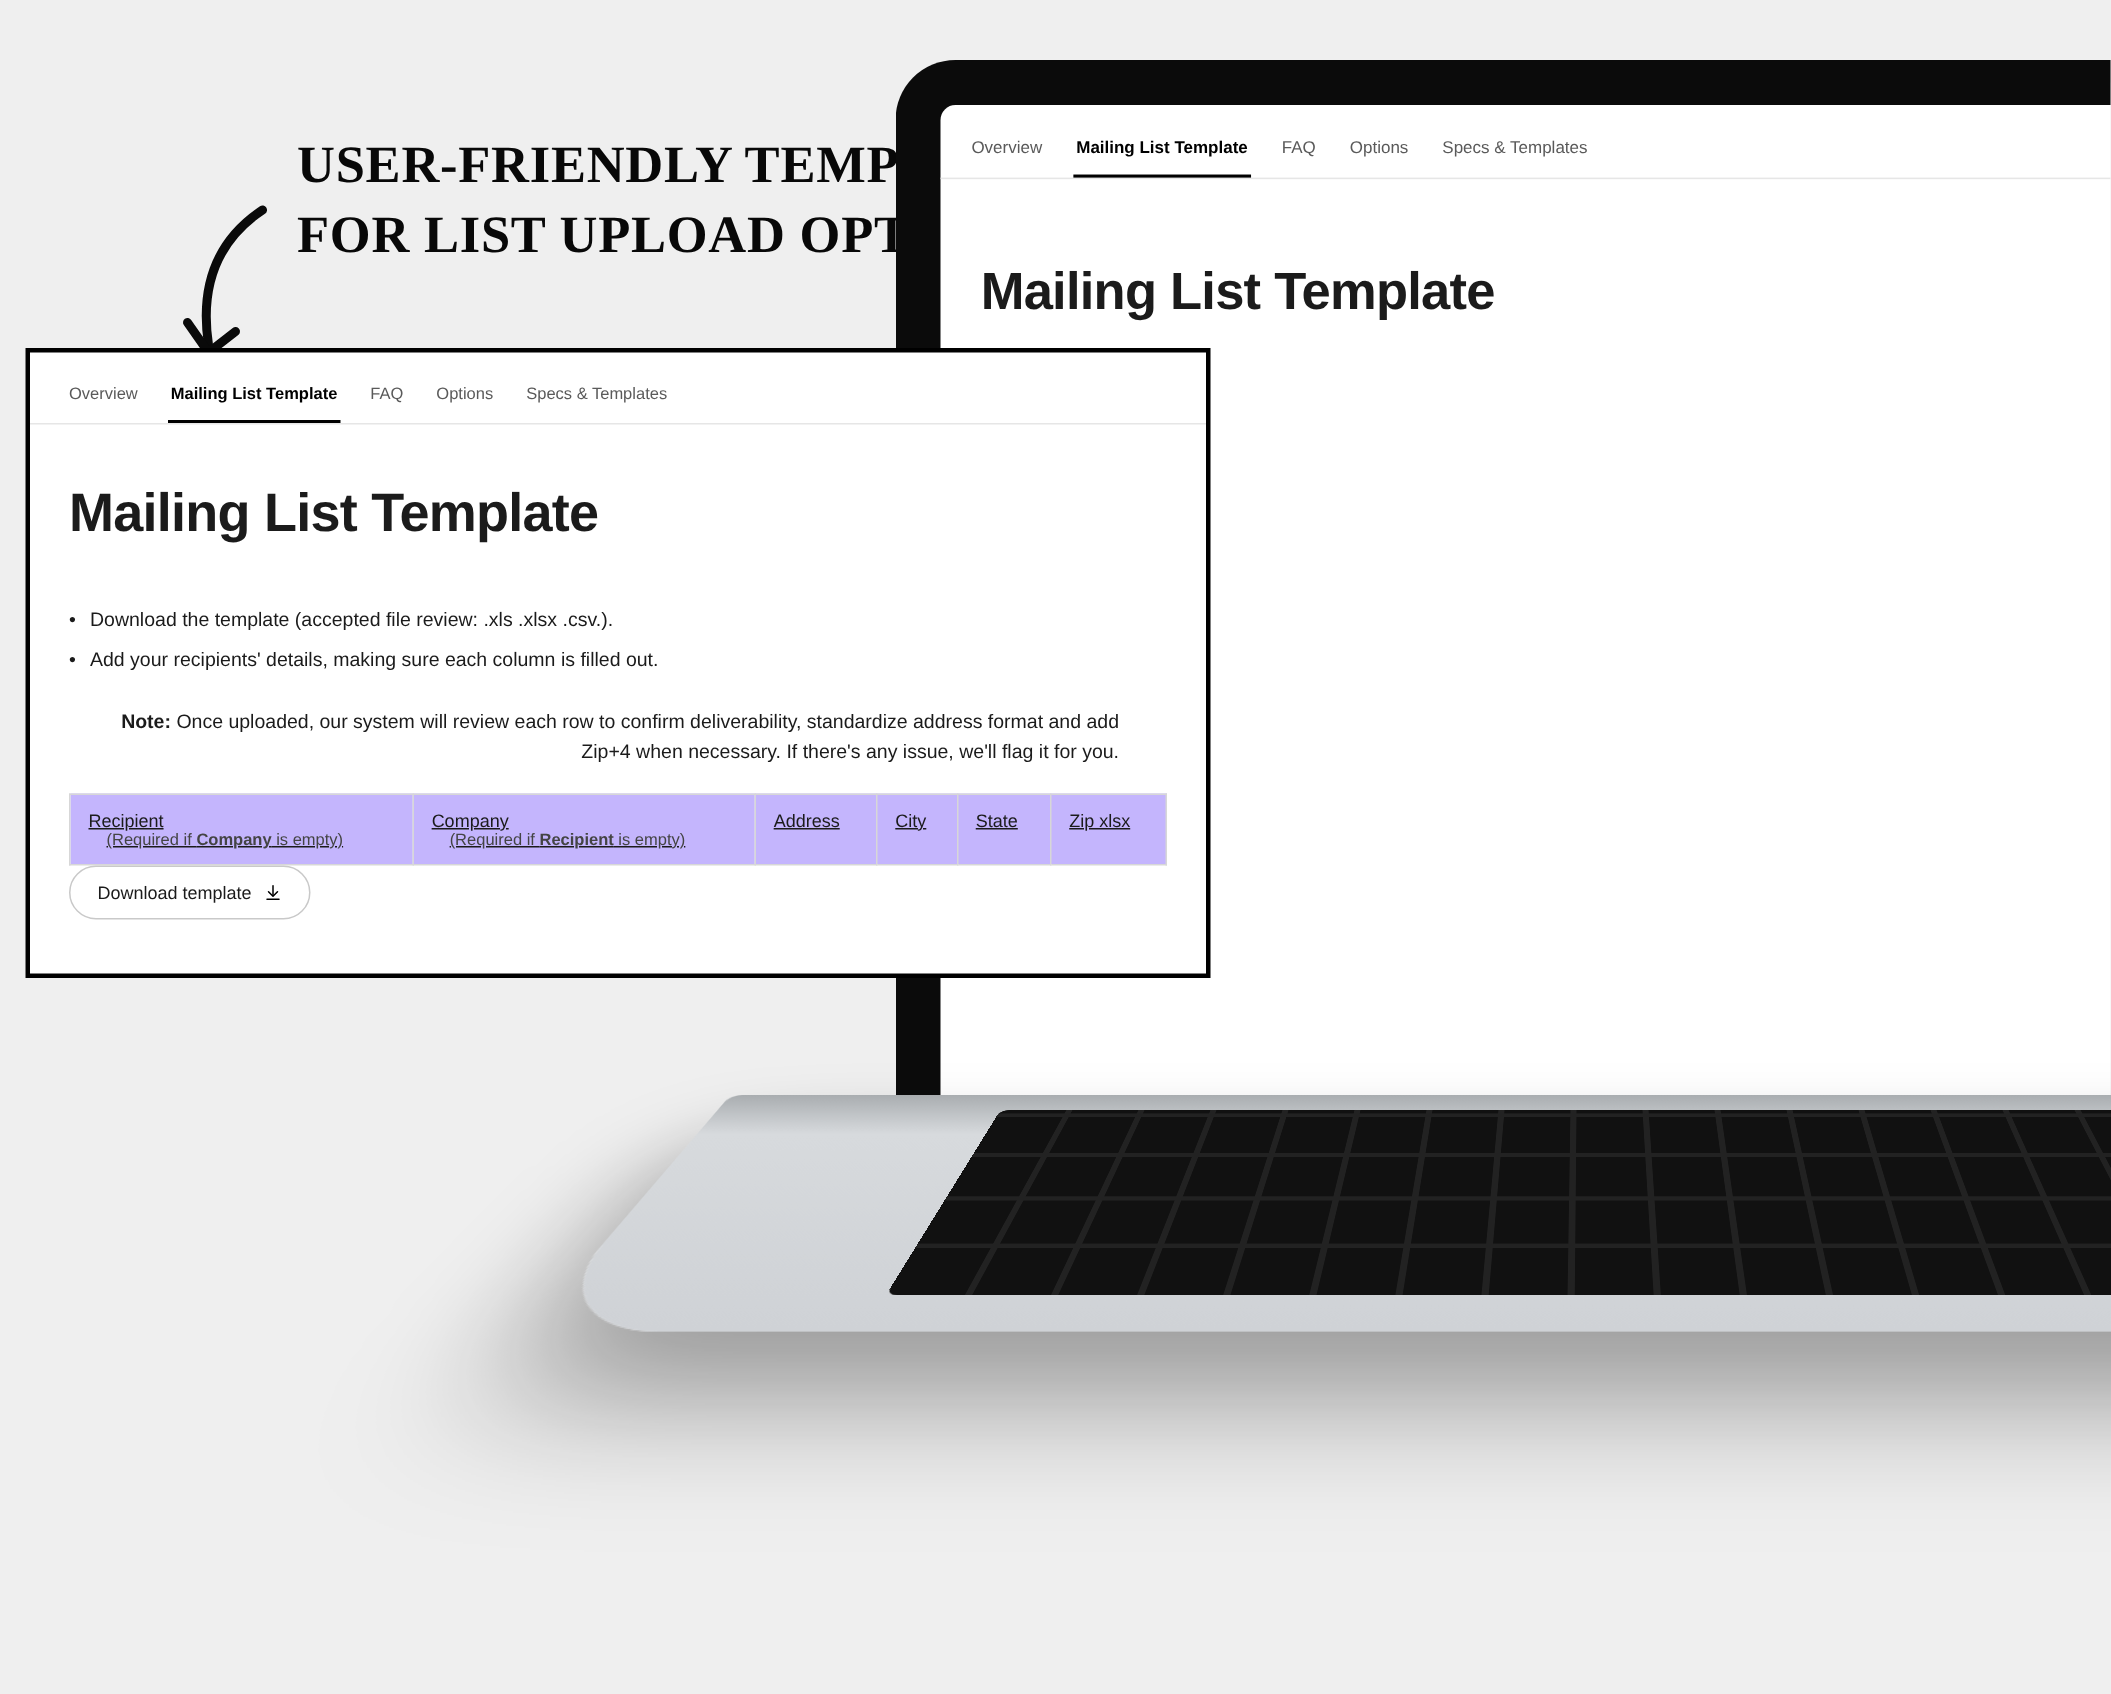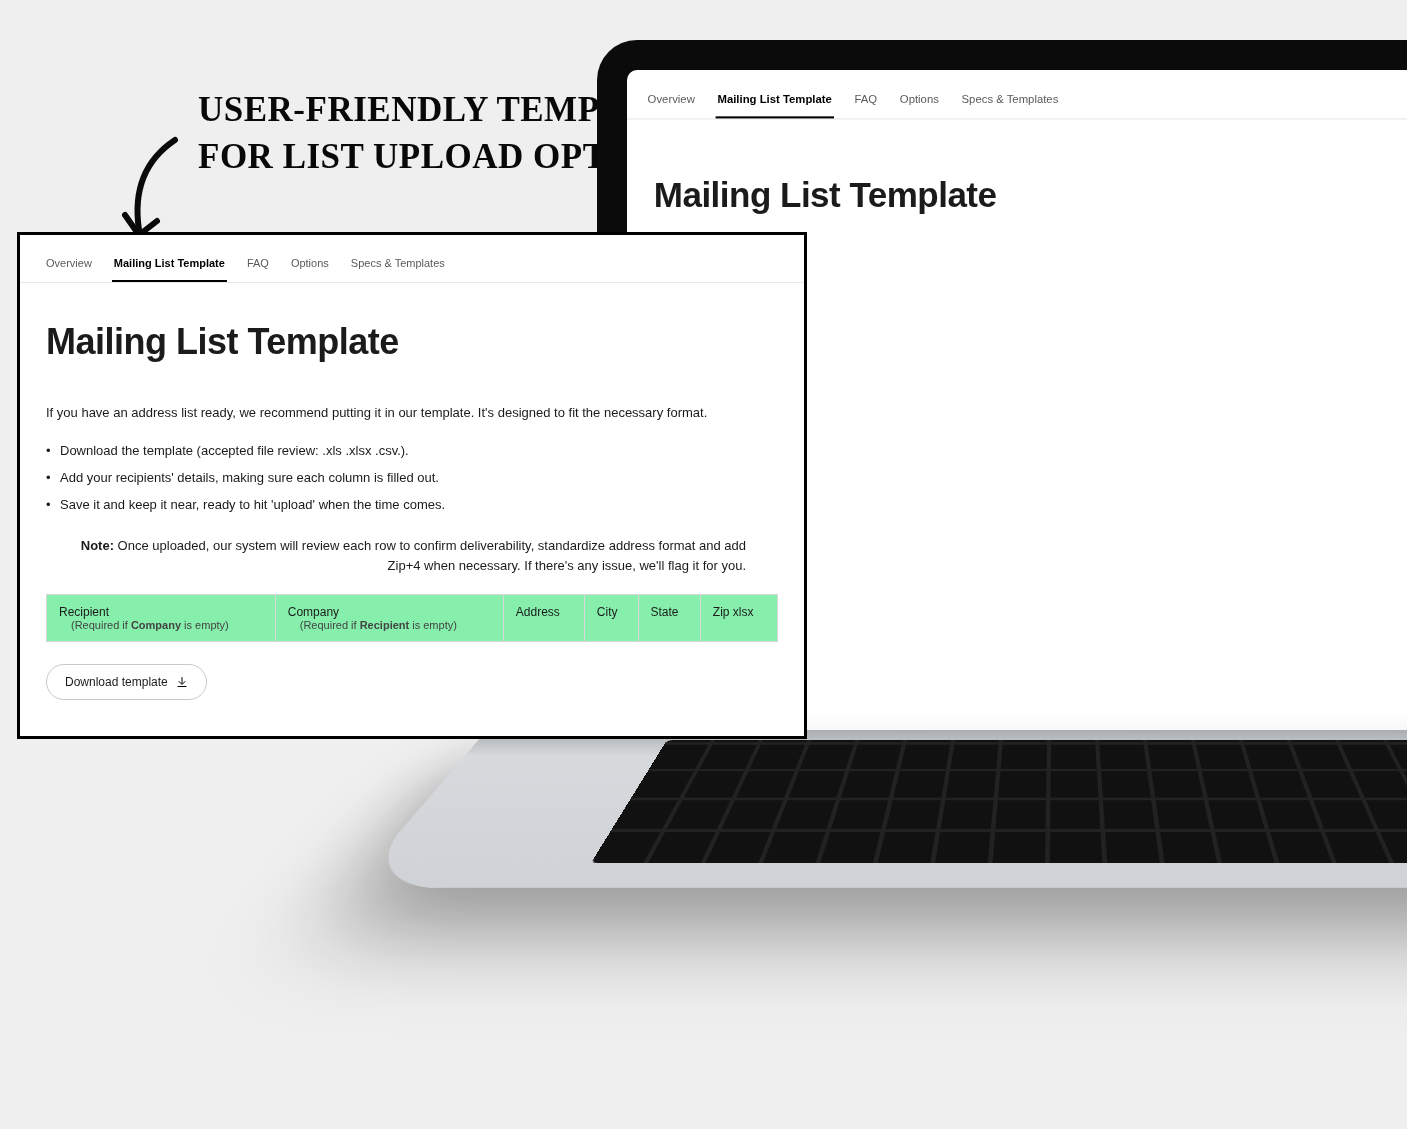--- a/index.html
+++ b/index.html
@@ -147,29 +147,29 @@
       border-collapse: collapse;
       font-size: 12px;
     }
     th, td {
       border: 1px solid #d7d7d7;
       padding: 10px 12px;
       text-align: left;
       vertical-align: top;
     }
     thead th {
-      background: #86efac;
+      background: #c4b5fd;
       font-weight: 400;
+      text-decoration: underline;
     }
     thead th .hdr-main { display: block; font-weight: 400; }
     thead th .hdr-sub  { display: block; font-size: 11px; color: #444; margin-left: 12px; }
 
     
     .dl-btn {
-      margin-top: 22px;
       display: inline-flex;
       align-items: center;
       gap: 8px;
       border: 1px solid #c9c9c9;
       border-radius: 24px;
       padding: 10px 18px;
       font-size: 12px;
       background: #fff;
       cursor: pointer;
       user-select: none;
@@ -213,26 +213,24 @@
     <div class="tab">Overview</div>
     <div class="tab active">Mailing List Template</div>
     <div class="tab">FAQ</div>
     <div class="tab">Options</div>
     <div class="tab">Specs &amp; Templates</div>
   </div>
 
   <div class="panel-body">
     <h1 class="title">Mailing List Template</h1>
 
-    <p class="intro">If you have an address list ready, we recommend putting it in our template. It's designed to fit the necessary format.</p>
 
     <ul class="bullets">
       <li>Download the template (accepted file review: .xls .xlsx .csv.).</li>
       <li>Add your recipients' details, making sure each column is filled out.</li>
-      <li>Save it and keep it near, ready to hit 'upload' when the time comes.</li>
     </ul>
 
     <p class="note">
       <b>Note:</b>
       <span>Once uploaded, our system will review each row to confirm deliverability, standardize address format and add Zip+4 when necessary. If there's any issue, we'll flag it for you.</span>
     </p>
 
     <table>
       <thead>
         <tr>

